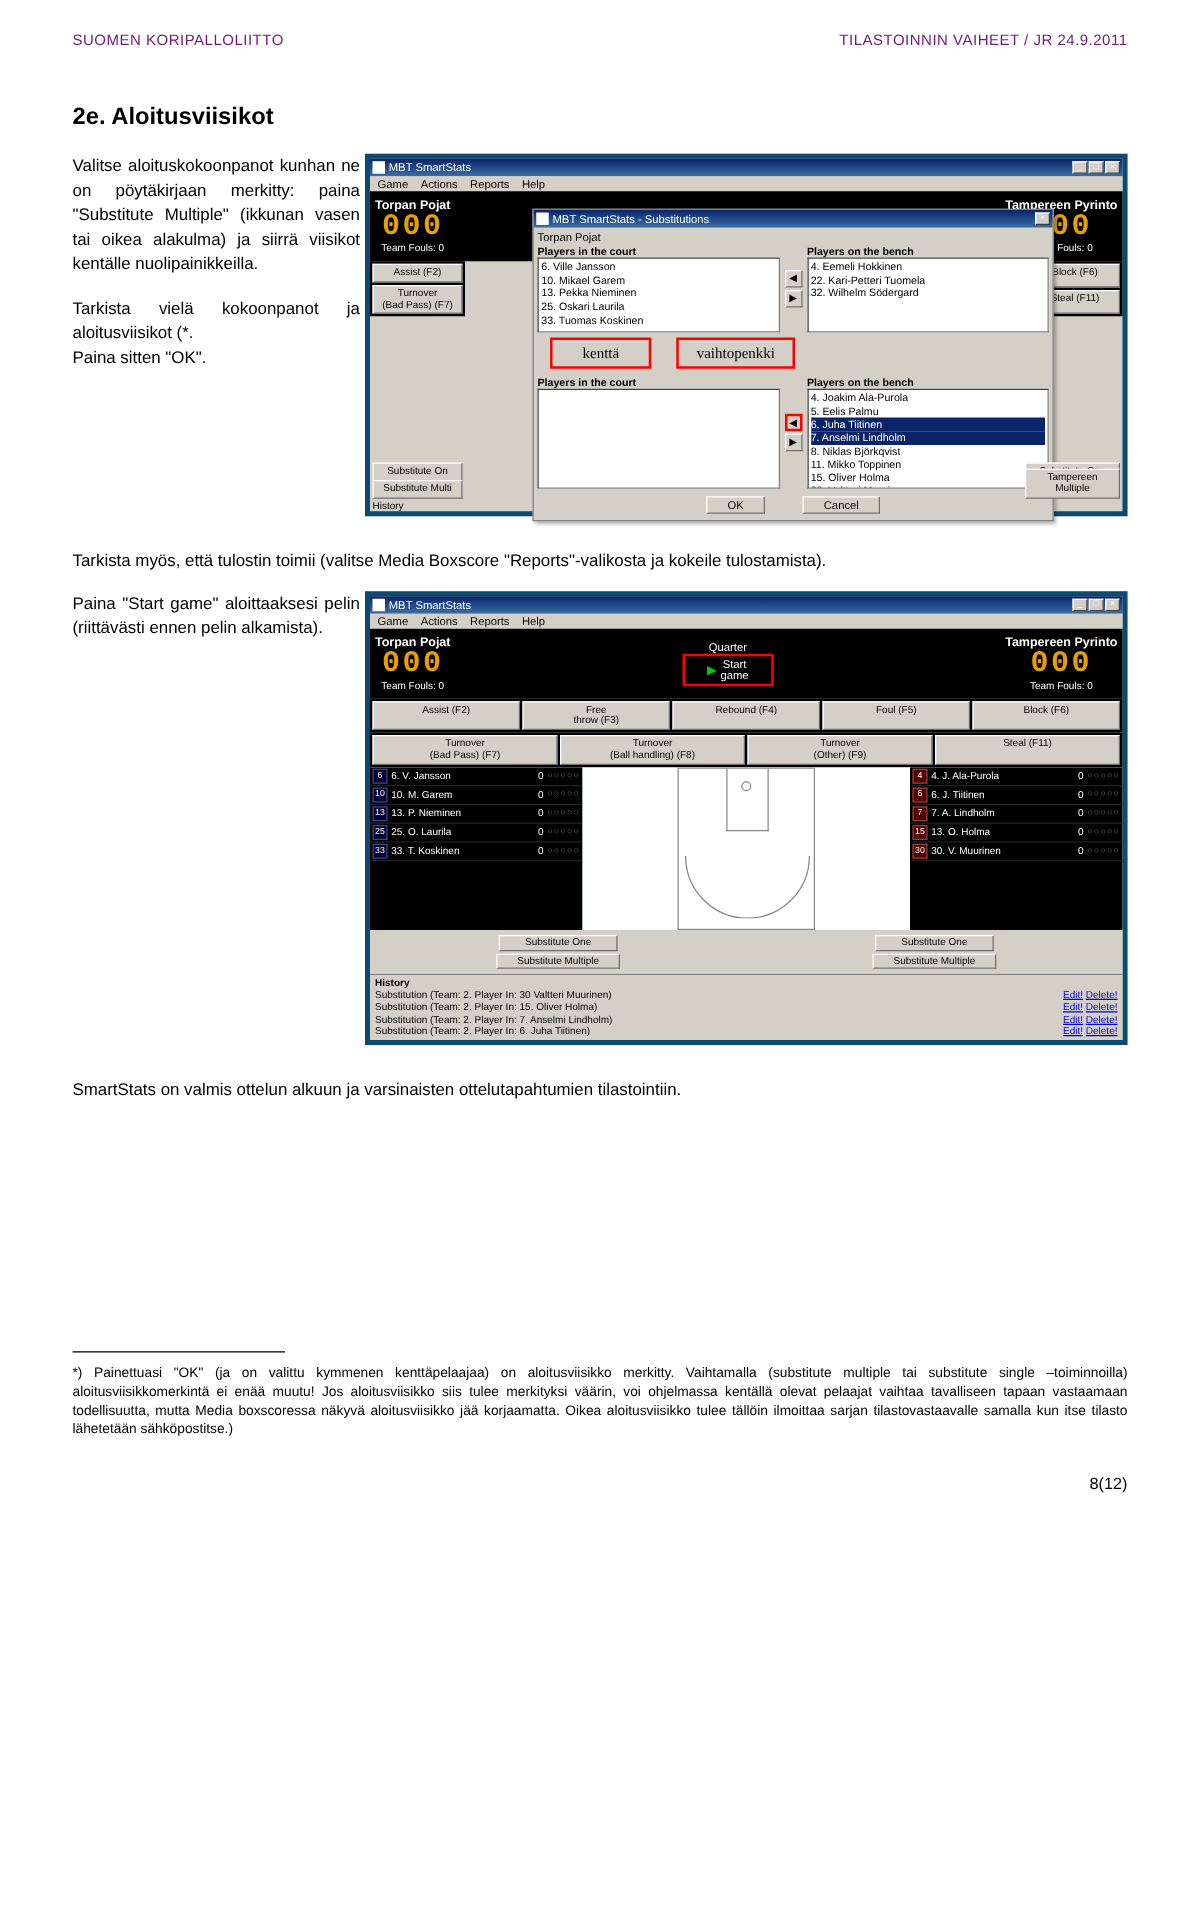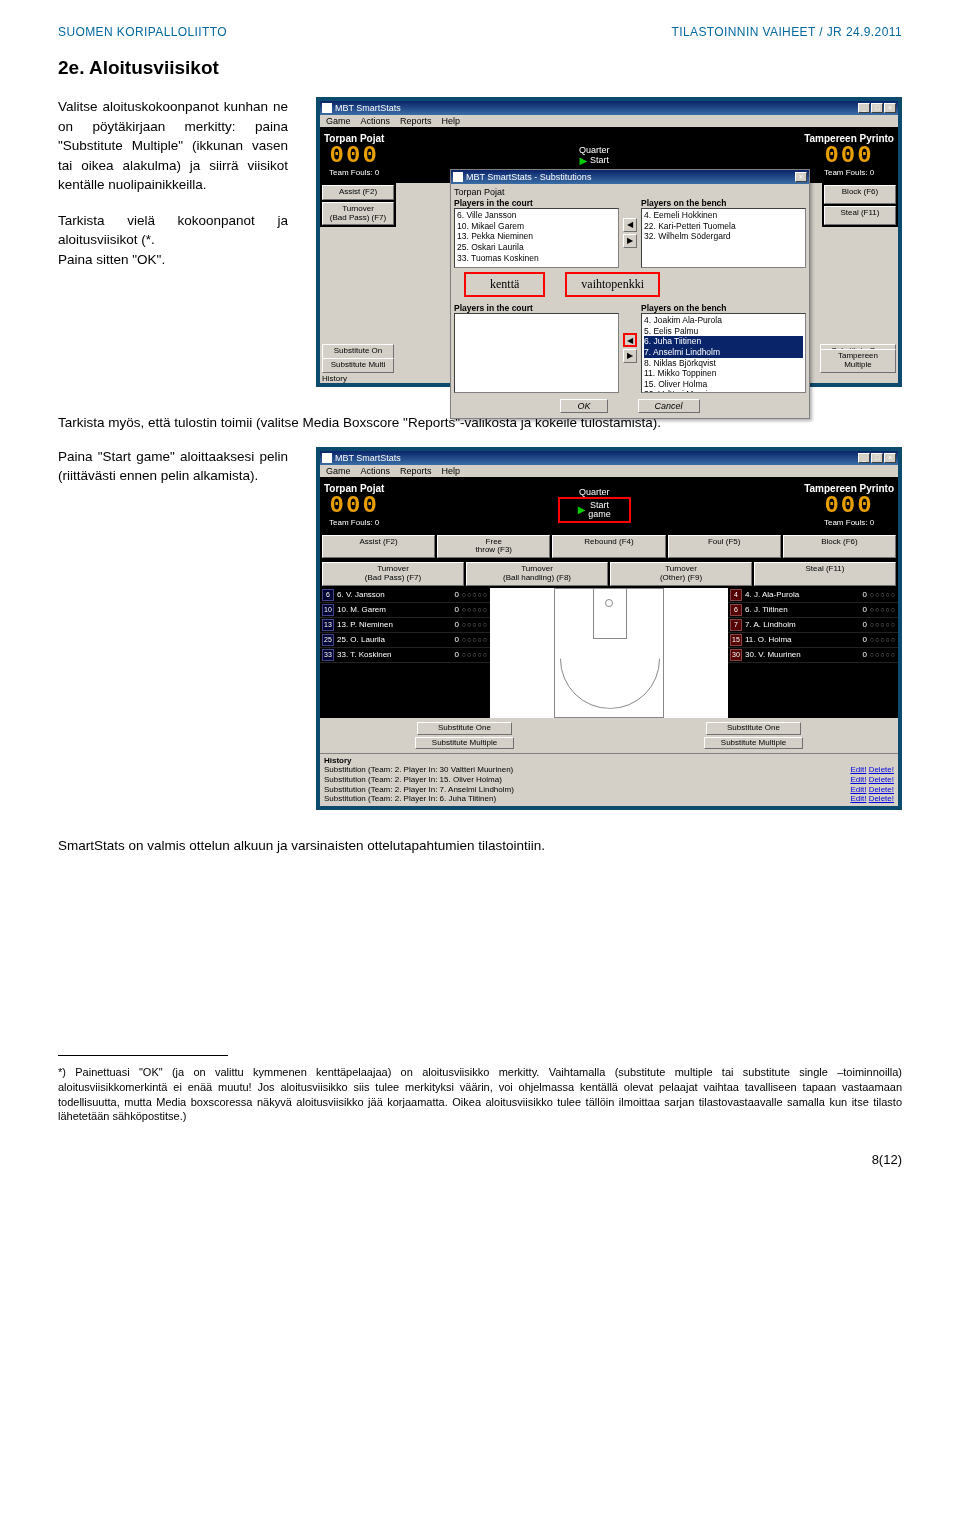--- a/index.html
+++ b/index.html
@@ -6,23 +6,23 @@
   body {
     font-family: "Trebuchet MS", Verdana, sans-serif;
     background: #fff;
     color: #000;
     width: 960px;
     margin: 0 auto;
     padding: 25px 58px 20px 58px;
     font-size: 14px;
     position: relative;
   }
-  .hdr { display: flex; justify-content: space-between; font-size: 12px; color: #0369a1; letter-spacing: .4px; margin-bottom: 18px; }
+  .hdr { display: flex; justify-content: space-between; font-size: 12px; color: #701a75; letter-spacing: .4px; margin-bottom: 44px; }
   h2 { font-size: 19px; font-weight: bold; margin: 6px 0 18px; }
-  .block { display: flex; gap: 28px; align-items: flex-start; margin-bottom: 26px; }
+  .block { display: flex; gap: 4px; align-items: flex-start; margin-bottom: 26px; }
   .left-col { width: 230px; font-size: 13.5px; line-height: 1.45; text-align: justify; }
   .left-col p { margin-bottom: 16px; }
   .right-col { flex: 1; }
   .body-text { font-size: 13.5px; line-height: 1.45; text-align: justify; margin: 14px 0; }
   
   .win { border: 4px solid #0c4a6e; background: #d4d0c8; font-family: Tahoma, sans-serif; font-size: 9px; color: #000; position: relative; }
   .titlebar { background: linear-gradient(#0a246a, #3a6ea5); color: #fff; display: flex; align-items: center; height: 14px; padding: 0 2px; font-size: 9px; }
   .titlebar .ticon { width: 10px; height: 10px; background: #fff; margin-right: 3px; display: inline-block; }
   .titlebar .sp { flex: 1; }
   .tbtn { width: 12px; height: 10px; background: #d4d0c8; border: 1px solid #fff; border-right-color: #404040; border-bottom-color: #404040; margin-left: 1px; font-size: 7px; text-align: center; line-height: 8px; }
@@ -44,21 +44,21 @@
   .sub-body { padding: 3px; }
   .sub-label { font-size: 9px; margin-bottom: 1px; }
   .sub-cols { display: flex; gap: 4px; margin-bottom: 4px; }
   .listbox { background: #fff; border: 1px solid #808080; border-top-color: #404040; border-left-color: #404040; font-size: 8.5px; line-height: 1.25; padding: 1px 2px; height: 60px; overflow: hidden; }
   .listbox .sel { background: #0a246a; color: #fff; }
   .sub-col { flex: 1; }
   .sub-hdr { font-size: 8.5px; font-weight: bold; }
   .arrows { display: flex; flex-direction: column; gap: 2px; justify-content: center; }
   .arrow-btn { width: 14px; height: 14px; background: #d4d0c8; border: 1px solid #fff; border-right-color: #707070; border-bottom-color: #707070; font-size: 8px; text-align: center; line-height: 12px; }
   .okrow { display: flex; justify-content: center; gap: 30px; padding: 2px 0; }
-  .okbtn { background: #d4d0c8; border: 1px solid #fff; border-right-color:#707070; border-bottom-color:#707070; font-size: 9px; padding: 1px 16px; font-style: italic; }
+  .okbtn { background: #d4d0c8; border: 1px solid #fff; border-right-color:#707070; border-bottom-color:#707070; font-size: 9px; padding: 1px 16px; }
   
   .court-area { background: #fff; flex: 1; position: relative; display:flex; align-items:center; justify-content:center; }
   .court { width: 110px; height: 130px; border: 1px solid #888; position: relative; background:#fff; }
   .court .key { position:absolute; left:38px; top:0; width:34px; height:50px; border:1px solid #888; border-top:none; }
   .court .arc { position:absolute; left:5px; top:-50px; width:100px; height:100px; border:1px solid #888; border-radius:50%; clip-path: inset(50% 0 0 0); top: 20px; }
   .court .rim { position:absolute; left:50px; top:10px; width:8px; height:8px; border:1px solid #888; border-radius:50%; }
   .player-list { background:#000; width: 170px; color:#fff; font-size:8px; }
   .player-row { display:flex; align-items:center; gap:3px; padding:1px 2px; border-bottom:1px solid #222; }
   .player-row .num-box { width:12px; height:12px; color:#fff; font-size:7px; display:flex; align-items:center; justify-content:center; }
   .player-row .num-box.blue { background:#003; border:1px solid #448; }
@@ -133,21 +133,21 @@
           <div class="gray-btn" style="white-space:pre-line">Turnover
 (Bad Pass) (F7)</div>
         </div>
         <div style="flex:1"></div>
         <div class="side-btns">
           <div class="gray-btn">Block (F6)</div>
           <div class="gray-btn">Steal (F11)</div>
         </div>
       </div>
 
-      <div class="sub-dialog" style="left:130px; top:40px; width:360px;margin-top:28px;">
+      <div class="sub-dialog" style="left:130px; top:40px; width:417px;">
         <div class="titlebar">
           <span class="ticon"></span>
           <span>MBT SmartStats - Substitutions</span>
           <span class="sp"></span>
           <span class="tbtn">×</span>
         </div>
         <div class="sub-body">
           <div class="sub-label">Torpan Pojat</div>
           <div class="sub-cols">
             <div class="sub-col">
@@ -343,21 +343,21 @@
               <span class="dots">○○○○○</span>
             </div>
             <div class="player-row">
               <span class="num-box red">7</span>
               <span class="pname">7. A. Lindholm</span>
               <span class="stat">0</span>
               <span class="dots">○○○○○</span>
             </div>
             <div class="player-row">
               <span class="num-box red">15</span>
-              <span class="pname">11. O. Holma</span>
+              <span class="pname">13. O. Holma</span>
               <span class="stat">0</span>
               <span class="dots">○○○○○</span>
             </div>
             <div class="player-row">
               <span class="num-box red">30</span>
               <span class="pname">30. V. Muurinen</span>
               <span class="stat">0</span>
               <span class="dots">○○○○○</span>
             </div>
           </div>

